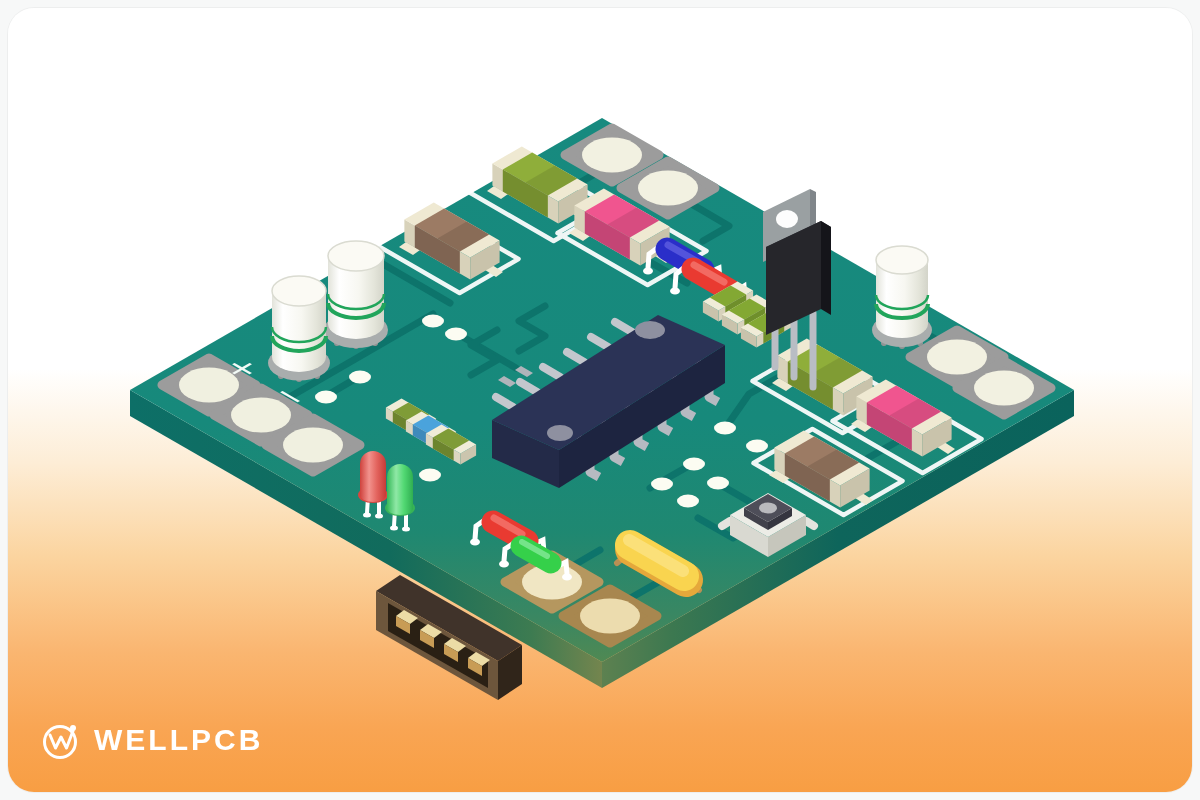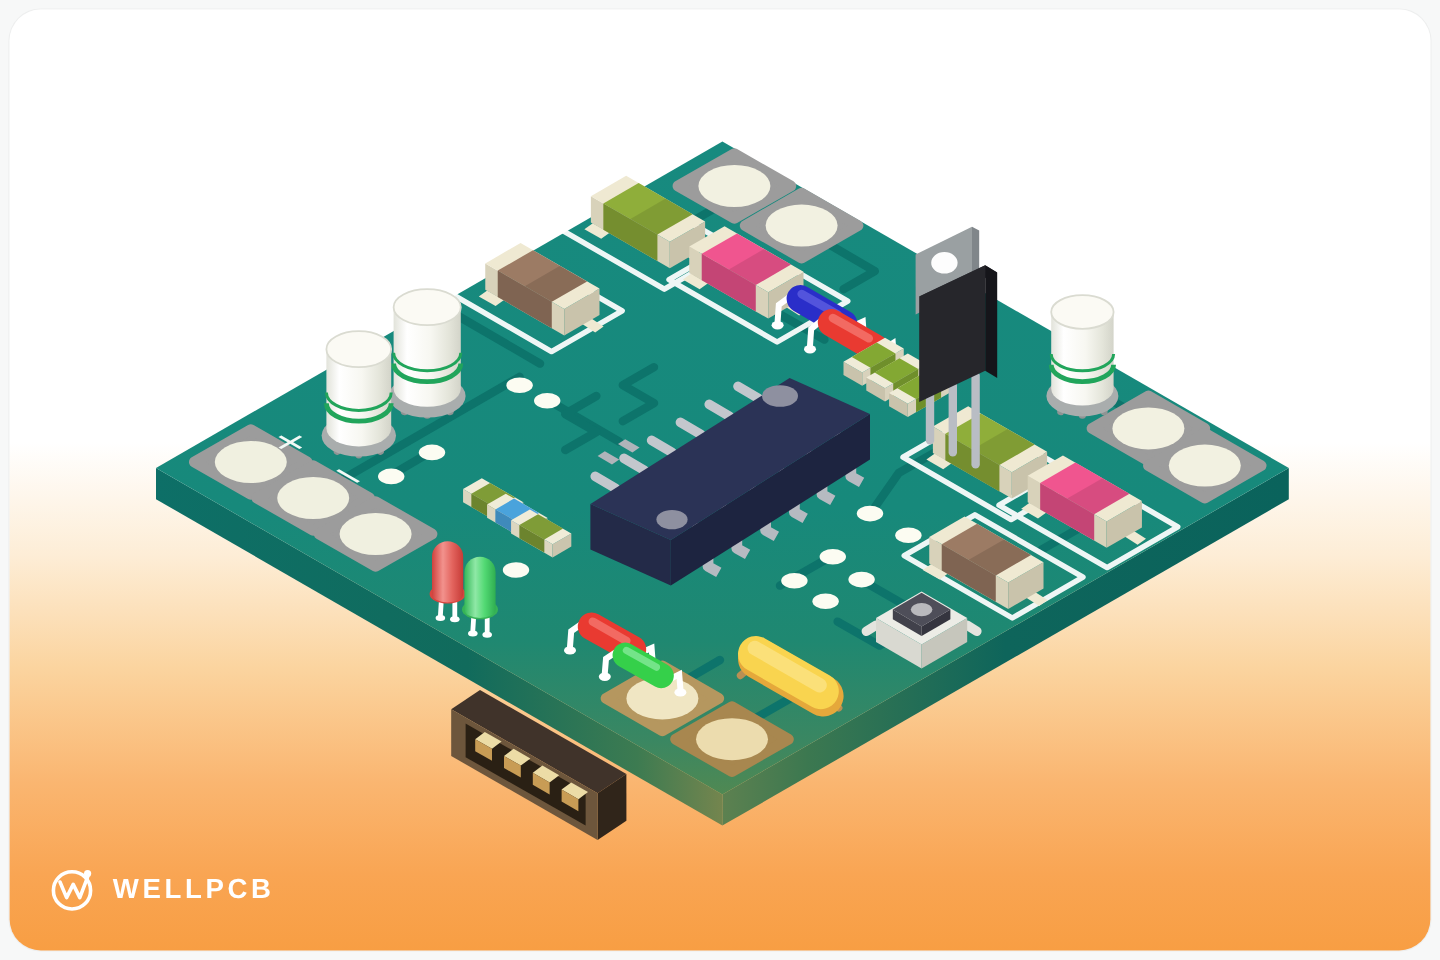--- a/index.html
+++ b/index.html
@@ -3,21 +3,21 @@
 <meta charset="utf-8">
 <style>
   html,body{margin:0;padding:0;width:1200px;height:800px;overflow:hidden;
     font-family:"Liberation Sans",sans-serif;background:#f7f8f8;}
   .card{position:absolute;left:8px;top:8px;right:8px;bottom:8px;border-radius:26px;
     background:linear-gradient(180deg,#ffffff 0%,#ffffff 46%,#fdedd6 58%,#fbd49f 70%,
       #fab671 82%,#f9a553 92%,#f89e43 100%);
     box-shadow:0 0 0 1px rgba(0,0,0,0.04);}
   .scene{position:absolute;left:0;top:0;width:1200px;height:800px;}
   .logo{position:absolute;left:38px;top:714px;height:52px;display:flex;align-items:center;gap:10px;}
-  .logo-text{color:#ffffff;font-size:23px;font-weight:bold;letter-spacing:3px;}
+  .logo-text{color:#ffffff;font-size:30px;font-weight:bold;letter-spacing:3px;}
   .board-label{font-family:"DejaVu Sans",sans-serif;fill:#f2faf6;}
 </style>
 </head>
 <body>
 
 <div class="card"></div>
 
 <svg class="scene" viewBox="0 0 1200 800">
   <defs>
     <linearGradient id="gBoardTop" gradientUnits="userSpaceOnUse" x1="602" y1="118" x2="602" y2="672">

